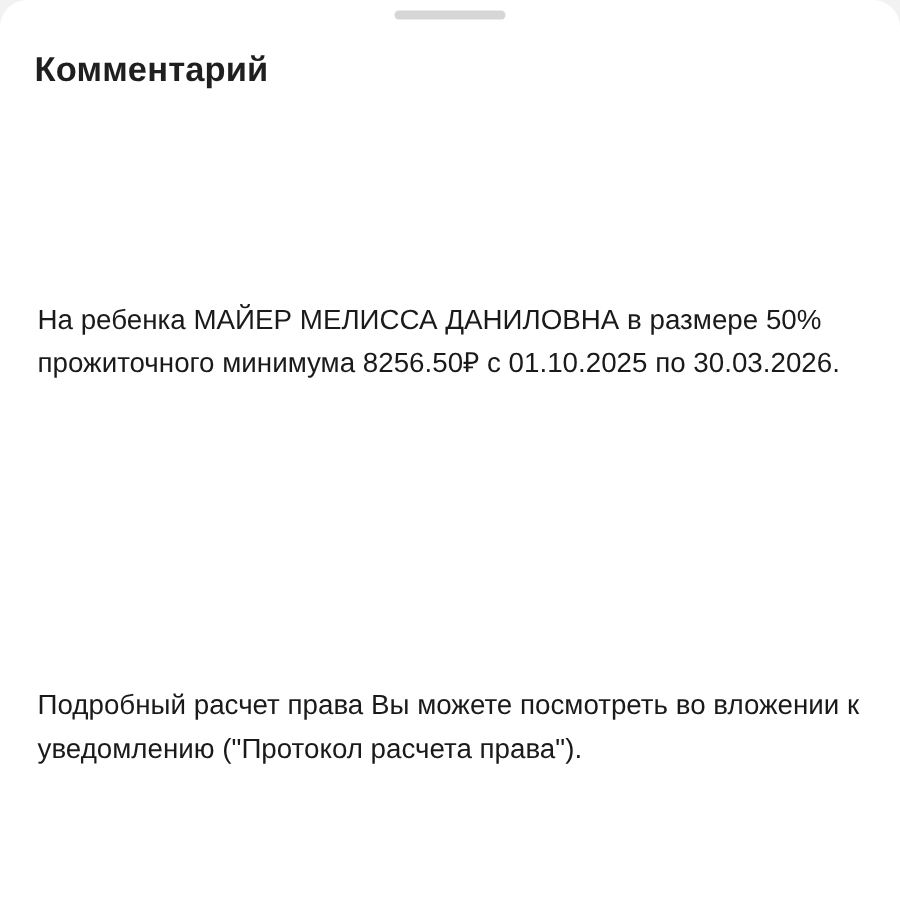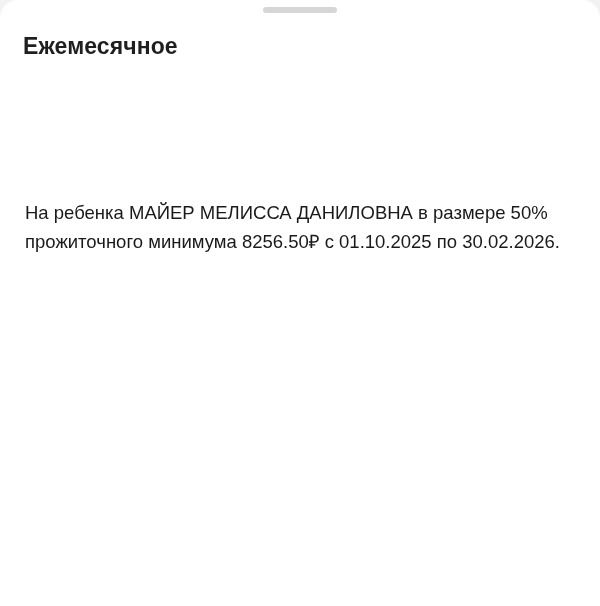--- a/index.html
+++ b/index.html
@@ -54,15 +54,16 @@
     #p1 { top: 89px; }
     #p2 { top: 198px; }
     #p3 { top: 314px; }
     #p4 { top: 455px; }
   </style>
 </head>
 <body>
 
 <div class="sheet">
   <div class="handle"></div>
-  <div class="title">Ежемесячное</div>
-  <div class="body-text" id="p2">На ребенка МАЙЕР МЕЛИССА ДАНИЛОВНА в размере 50% прожиточного минимума 8256.50₽ с 01.10.2025 по 30.02.2026.</div>
+  <div class="title">Комментарий</div>
+  <div class="body-text" id="p2">На ребенка МАЙЕР МЕЛИССА ДАНИЛОВНА в размере 50% прожиточного минимума 8256.50₽ с 01.10.2025 по 30.03.2026.</div>
+  <div class="body-text" id="p4">Подробный расчет права Вы можете посмотреть во вложении к уведомлению ("Протокол расчета права").</div>
 </div>
 
 </body></html>

